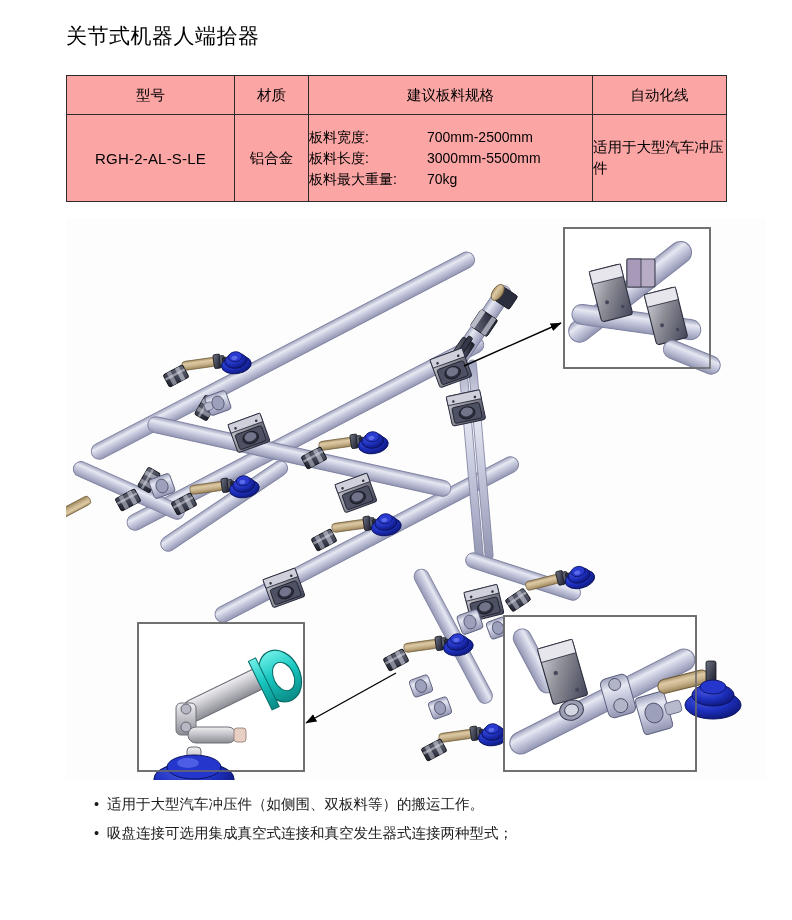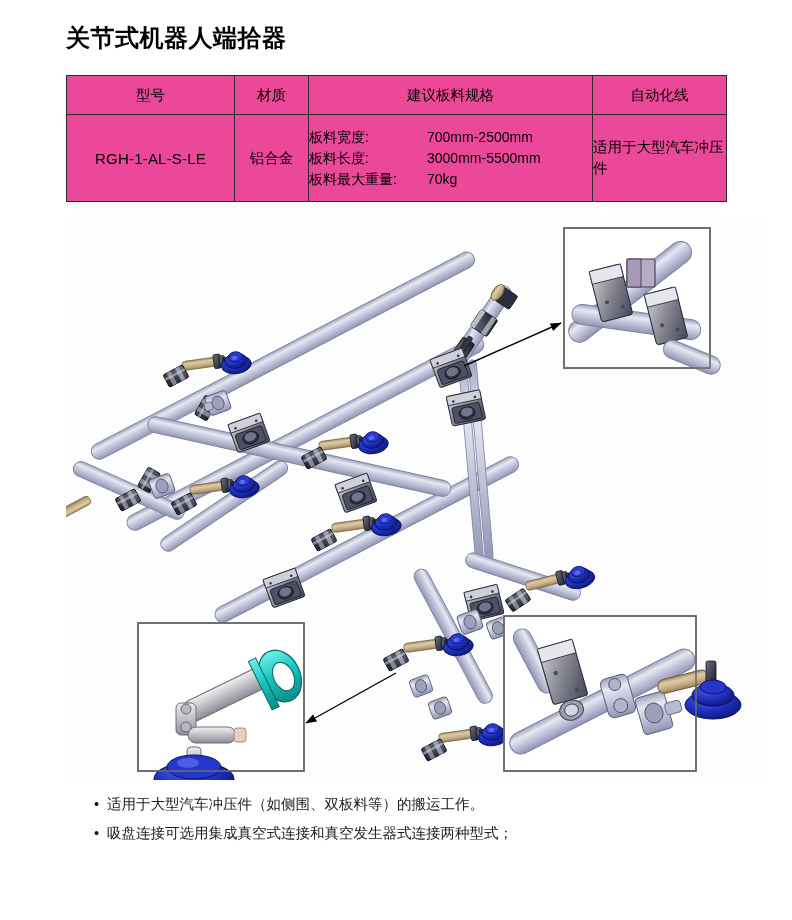--- a/index.html
+++ b/index.html
@@ -14,39 +14,39 @@
     font-family: "Liberation Sans", "DejaVu Sans", sans-serif;
     color: #000000;
     overflow: hidden;
   }
 
   
   .page-title {
     position: absolute;
     left: 66px;
     top: 22px;
-    font-size: 24px;
-    font-weight: bold;
+    font-size: 21px;
+    font-weight: normal;
     letter-spacing: 0.5px;
     color: #000;
     white-space: nowrap;
   }
 
   
   .spec-table {
     position: absolute;
     left: 66px;
     top: 75px;
     width: 660px;
     border-collapse: collapse;
     table-layout: fixed;
   }
   .spec-table td, .spec-table th {
     border: 1px solid #2b2b2b;
-    background: #ec4899;
+    background: #fca5a5;
     padding: 0;
     vertical-align: middle;
     font-weight: normal;
   }
   .th-cell {
     height: 38px;
     text-align: center;
     font-size: 14.5px;
   }
   .col-model   { width: 168px; }
@@ -130,21 +130,21 @@
   <thead>
     <tr>
       <th class="th-cell">型号</th>
       <th class="th-cell">材质</th>
       <th class="th-cell">建议板料规格</th>
       <th class="th-cell">自动化线</th>
     </tr>
   </thead>
   <tbody>
     <tr>
-      <td class="td-model">RGH-1-AL-S-LE</td>
+      <td class="td-model">RGH-2-AL-S-LE</td>
       <td class="td-mat">铝合金</td>
       <td class="td-spec">
         <div class="spec-row">
           <span class="spec-label">板料宽度:</span>
           <span class="spec-value">700mm-2500mm</span>
         </div>
         <div class="spec-row">
           <span class="spec-label">板料长度:</span>
           <span class="spec-value">3000mm-5500mm</span>
         </div>

